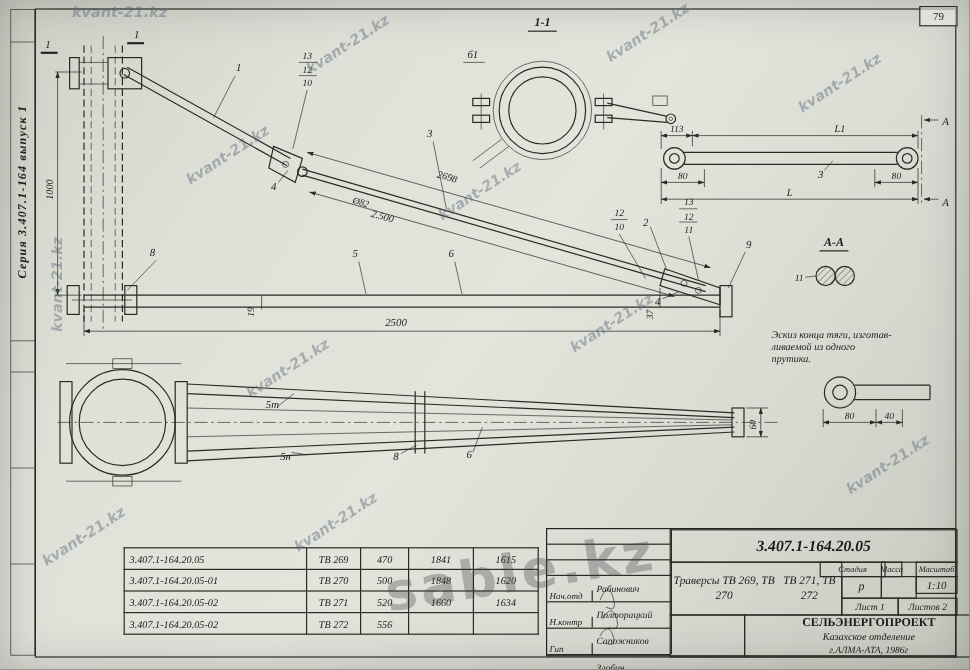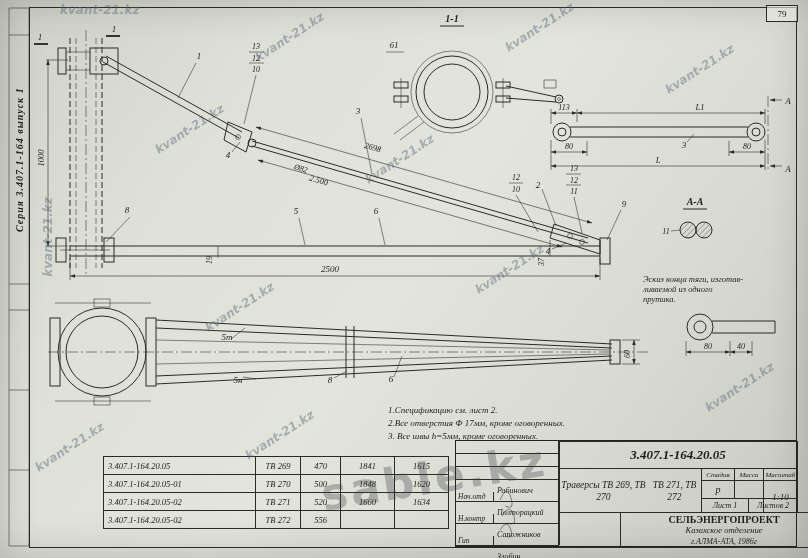--- a/index.html
+++ b/index.html
@@ -294,25 +294,20 @@
     <path d="M500,500 q7,-16 11,-2 q4,13 -6,8" class="thin"></path>
     <path d="M502,516 q8,-14 12,0 q3,11 -7,7" class="thin"></path>
     <path d="M500,530 q7,-12 11,0 q3,10 -6,6" class="thin"></path>
   </g>
 </svg>
 
 <div class="vstrip">Серия 3.407.1-164  выпуск 1</div>
 
 <div class="pagenum">79</div>
 
-<div class="notes">
-  <div>1.Спецификацию  см.  лист 2.</div>
-  <div>2.Все отверстия Ф 17мм, кроме оговоренных.</div>
-  <div>3. Все швы  h=5мм, кроме оговоренных.</div>
-</div>
 
 <table id="spec-table">
   <colgroup>
         <col style="width:152px">
         <col style="width:45px">
         <col style="width:40px">
         <col style="width:54px">
         <col style="width:54px">
       </colgroup>
   <tbody>
@@ -380,26 +375,26 @@
     </div>
   </div>
 
   <div class="cell" style="left:102px;top:0;width:240px;height:28px;font-weight:bold;font-size:13px;">3.407.1-164.20.05</div>
 
   <div class="cell" style="left:102px;top:27px;width:144px;height:45px;font-size:9.5px;flex-direction:row;line-height:12px;">
     <span>Траверсы ТВ 269, ТВ 270</span>
     <span>ТВ 271, ТВ 272</span>
   </div>
 
-  <div class="cell" style="left:245px;top:27px;width:34px;height:13px;font-size:7px;">Стадия</div>
-  <div class="cell" style="left:278px;top:27px;width:30px;height:13px;font-size:7px;">Масса</div>
+  <div class="cell" style="left:227px;top:27px;width:55px;height:13px;font-size:7px;">Стадия</div>
+  <div class="cell" style="left:278px;top:27px;width:18px;height:13px;font-size:7px;">Масса</div>
   <div class="cell" style="left:307px;top:27px;width:35px;height:13px;font-size:7px;">Масштаб</div>
   <div class="cell" style="left:245px;top:39px;width:34px;height:19px;font-size:10px;">р</div>
   <div class="cell" style="left:278px;top:39px;width:30px;height:19px;"></div>
-  <div class="cell" style="left:307px;top:39px;width:35px;height:33px;font-size:9px;">1:10</div>
+  <div class="cell" style="left:307px;top:39px;width:35px;height:15px;font-size:9px;">1:10</div>
   <div class="cell" style="left:245px;top:57px;width:48px;height:15px;font-size:8px;">Лист 1</div>
   <div class="cell" style="left:292px;top:57px;width:50px;height:15px;font-size:8px;">Листов 2</div>
 
   <div class="cell" style="left:102px;top:71px;width:63px;height:36px;"></div>
   <div class="cell" style="left:164px;top:71px;width:208px;height:36px;flex-direction:column;line-height:11px;">
     <span style="font-weight:bold;font-size:10px;font-style:normal;">СЕЛЬЭНЕРГОПРОЕКТ</span>
     <span style="font-size:8.5px;">Казахское отделение</span>
     <span style="font-size:8px;text-align:center;">г.АЛМА-АТА, 1986г</span>
   </div>
 </div>

